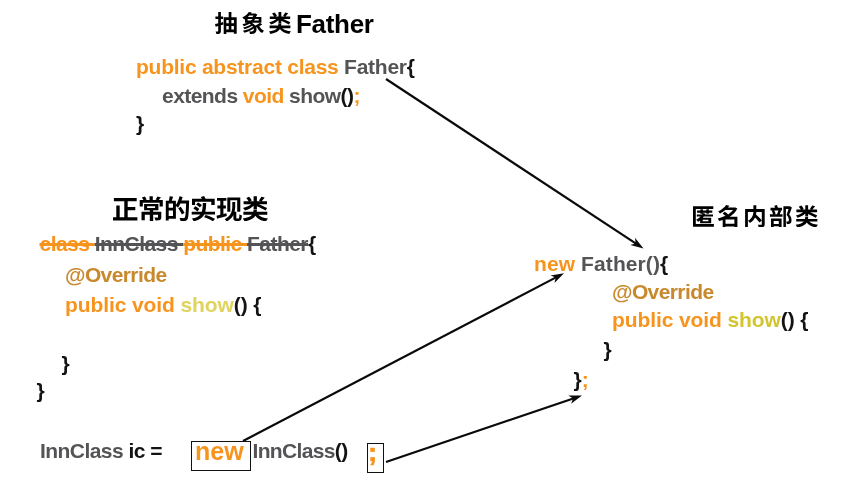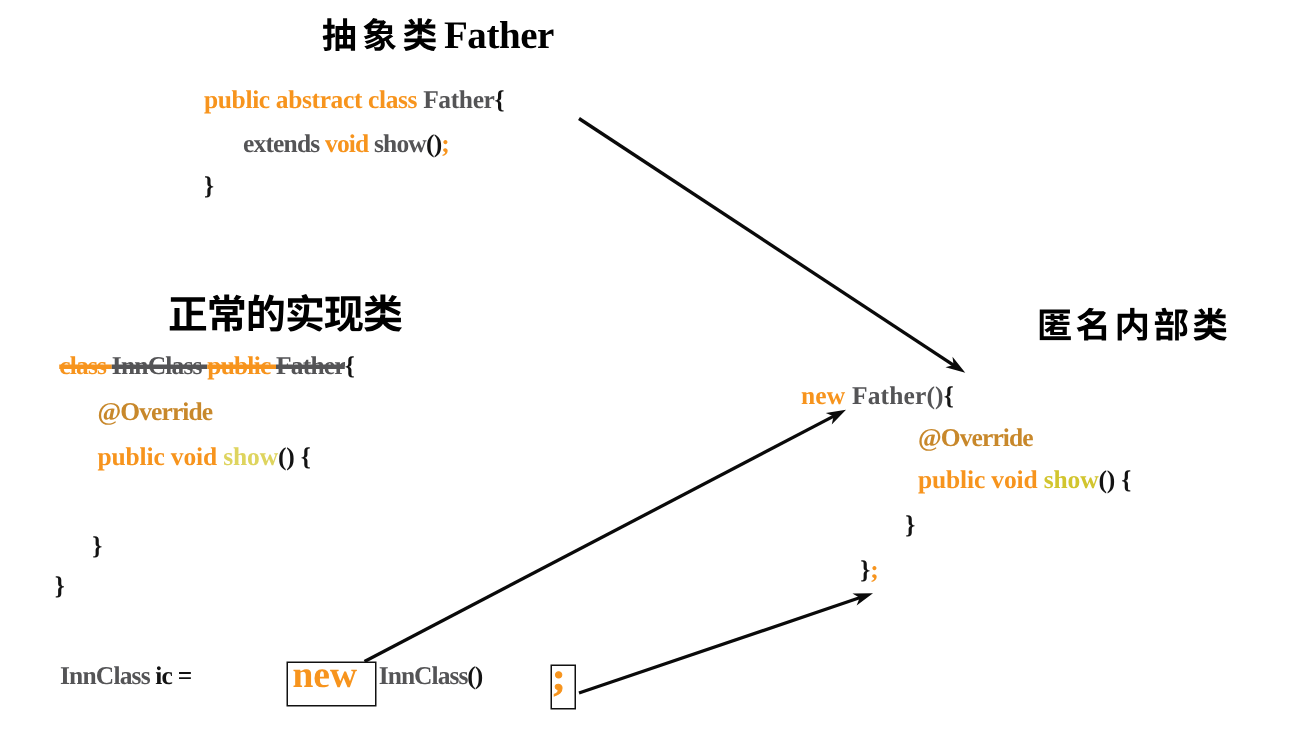--- a/index.html
+++ b/index.html
@@ -1,22 +1,22 @@
 <!DOCTYPE html>
 <html style="--orange: #f7941d; --gray: #545456; --black: #131313; --gold: #c8882b; --yellowL: #ded45e; --yellowR: #d2c52e; --title: #000000; --arrow: #0a0a0a; --boxBorder: #111111;"><head>
 <meta charset="utf-8">
 <style>
 html,body{margin:0;padding:0;}
 body{width:863px;height:502px;background:#fff;overflow:hidden;}
 .canvas{position:relative;width:863px;height:502px;background:#fff;
-  font-family:Liberation Serif, serif;}
+  font-family:Liberation Sans, sans-serif;}
 .overlay{position:absolute;left:0;top:0;width:863px;height:502px;pointer-events:none;}
 .overlay line{stroke:var(--arrow);stroke-width:2.2px;}
 .overlay polygon{fill:var(--arrow);}
-.cl{position:absolute;font-weight:bold;font-size:17px;line-height:30px;white-space:pre;}
+.cl{position:absolute;font-weight:bold;font-size:21px;line-height:30px;white-space:pre;}
 .cl .strike{text-decoration:line-through;text-decoration-thickness:2.6px;}
 #ab1{left:136px;top:52.2px;letter-spacing:-0.25px;}
 #ab2{left:162px;top:81.2px;letter-spacing:-0.55px;}
 #ab3{left:136px;top:109.2px;}
 #nm1{left:39.5px;top:229.2px;letter-spacing:-0.54px;}
 #nm2{left:65px;top:259.8px;letter-spacing:-0.6px;}
 #nm3{left:65px;top:290.2px;letter-spacing:-0.1px;}
 #nm5{left:61.5px;top:349.2px;}
 #nm6{left:36.5px;top:376.2px;}
 #an1{left:534px;top:248.8px;letter-spacing:0.1px;}

